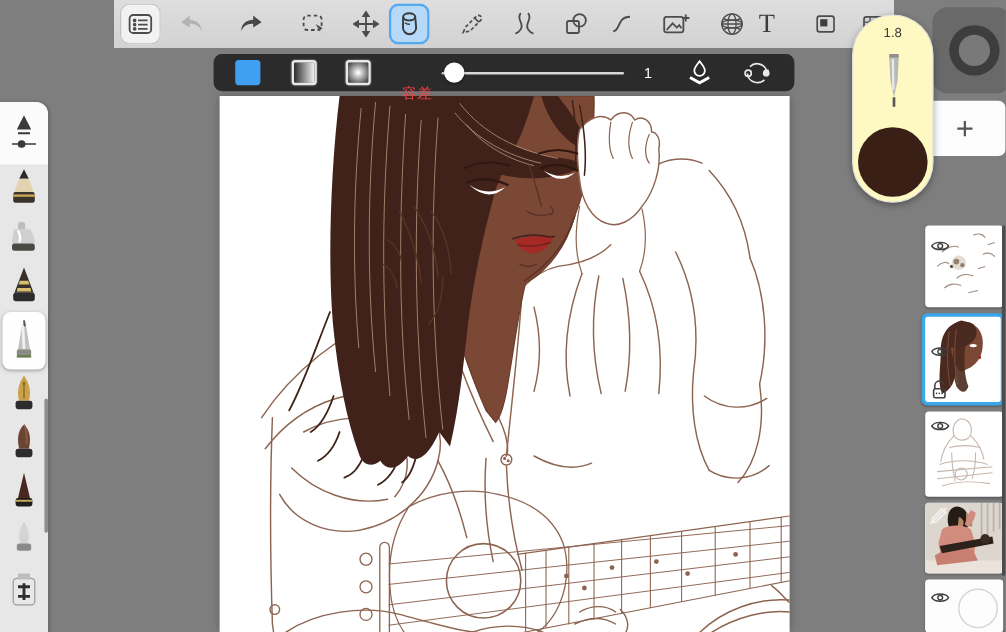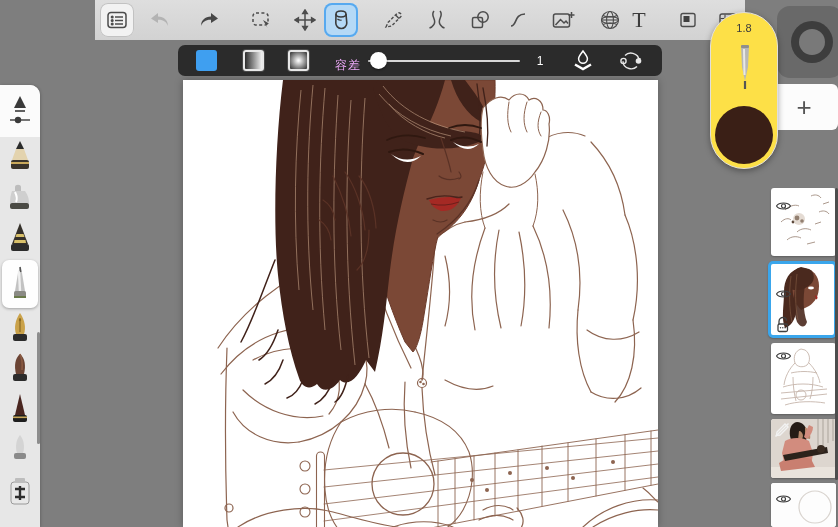--- a/index.html
+++ b/index.html
@@ -19,40 +19,40 @@
   .t-glyph{font-family:"Liberation Serif",serif;font-size:22px;color:#3c3c3c;line-height:1;}
   
   .options-bar{position:absolute;left:178px;top:45px;width:484px;height:31px;
     background:rgba(40,40,40,.96);border-radius:7px;z-index:6;}
   .swatch{position:absolute;top:5px;width:21px;height:21px;border-radius:3px;}
   .swatch.solid{left:18px;background:#3f9ff0;}
   .swatch.lin{left:65px;background:linear-gradient(90deg,#2d2d2d,#f2f2f2);
     border:2px solid #e8e8e8;box-shadow:0 0 0 1px #4a4a4a;box-sizing:border-box;}
   .swatch.rad{left:110px;background:radial-gradient(circle,#fafafa 5%,#3a3a3a 95%);
     border:2px solid #e8e8e8;box-shadow:0 0 0 1px #4a4a4a;box-sizing:border-box;}
-  .opt-label{position:absolute;left:157px;top:12px;color:#f0abfc;font-size:12px;letter-spacing:1px;}
+  .opt-label{position:absolute;left:157px;top:25px;color:#ef4444;font-size:12px;letter-spacing:1px;}
   .slider-track{position:absolute;left:190px;top:15px;width:152px;height:2px;background:#d8d8d8;border-radius:1px;}
   .slider-knob{position:absolute;left:192px;top:7px;width:17px;height:17px;border-radius:50%;
     background:#fff;box-shadow:0 1px 2px rgba(0,0,0,.5);}
   .opt-value{position:absolute;left:352px;top:9px;width:20px;text-align:center;color:#fff;font-size:12px;}
   .opt-icon{position:absolute;top:3px;}
   
   .canvas{position:absolute;left:183px;top:80px;width:475px;height:447px;background:#fff;
     box-shadow:0 0 8px rgba(0,0,0,.28);z-index:1;}
   
   .left-sidebar{position:absolute;left:0;top:85px;width:40px;height:442px;
     background:#e7e7e7;border-radius:0 10px 0 0;z-index:4;box-shadow:1px 0 3px rgba(0,0,0,.18);}
   .ls-top{position:absolute;left:0;top:0;width:40px;height:52px;background:#fbfbfb;border-radius:0 10px 0 0;}
   .tool{position:absolute;left:0;width:40px;display:flex;justify-content:center;}
   .tool-card{position:absolute;left:2px;top:175px;width:36px;height:48px;background:#fefefe;
     border-radius:7px;box-shadow:0 1px 3px rgba(0,0,0,.3);}
   .ls-scroll{position:absolute;left:37px;top:247px;width:3px;height:112px;background:#8d8d8d;border-radius:2px;}
   
   .brush-pill{position:absolute;left:710px;top:12px;width:68px;height:157px;border-radius:34px;
-    background:#fde047;border:1px solid #e2dfdb;box-shadow:0 2px 6px rgba(0,0,0,.35);z-index:7;box-sizing:border-box;}
+    background:#fef9c3;border:1px solid #e2dfdb;box-shadow:0 2px 6px rgba(0,0,0,.35);z-index:7;box-sizing:border-box;}
   .brush-size{position:absolute;top:9px;width:100%;text-align:center;font-size:11px;color:#3c3c3c;}
   .brush-tip{position:absolute;left:22px;top:28px;}
   .brush-color{position:absolute;left:4px;top:93px;width:58px;height:58px;border-radius:50%;background:#3a1f16;}
   
   .camera-panel{position:absolute;left:777px;top:6px;width:66px;height:72px;border-radius:13px;
     background:#696969;z-index:5;}
   .cam-outer{position:absolute;left:14px;top:15px;width:42px;height:42px;border-radius:50%;background:#3d3d3d;}
   .cam-inner{position:absolute;left:8px;top:8px;width:26px;height:26px;border-radius:50%;background:#797979;}
   
   .add-layer{position:absolute;left:770px;top:84px;width:68px;height:46px;background:#fcfcfc;

